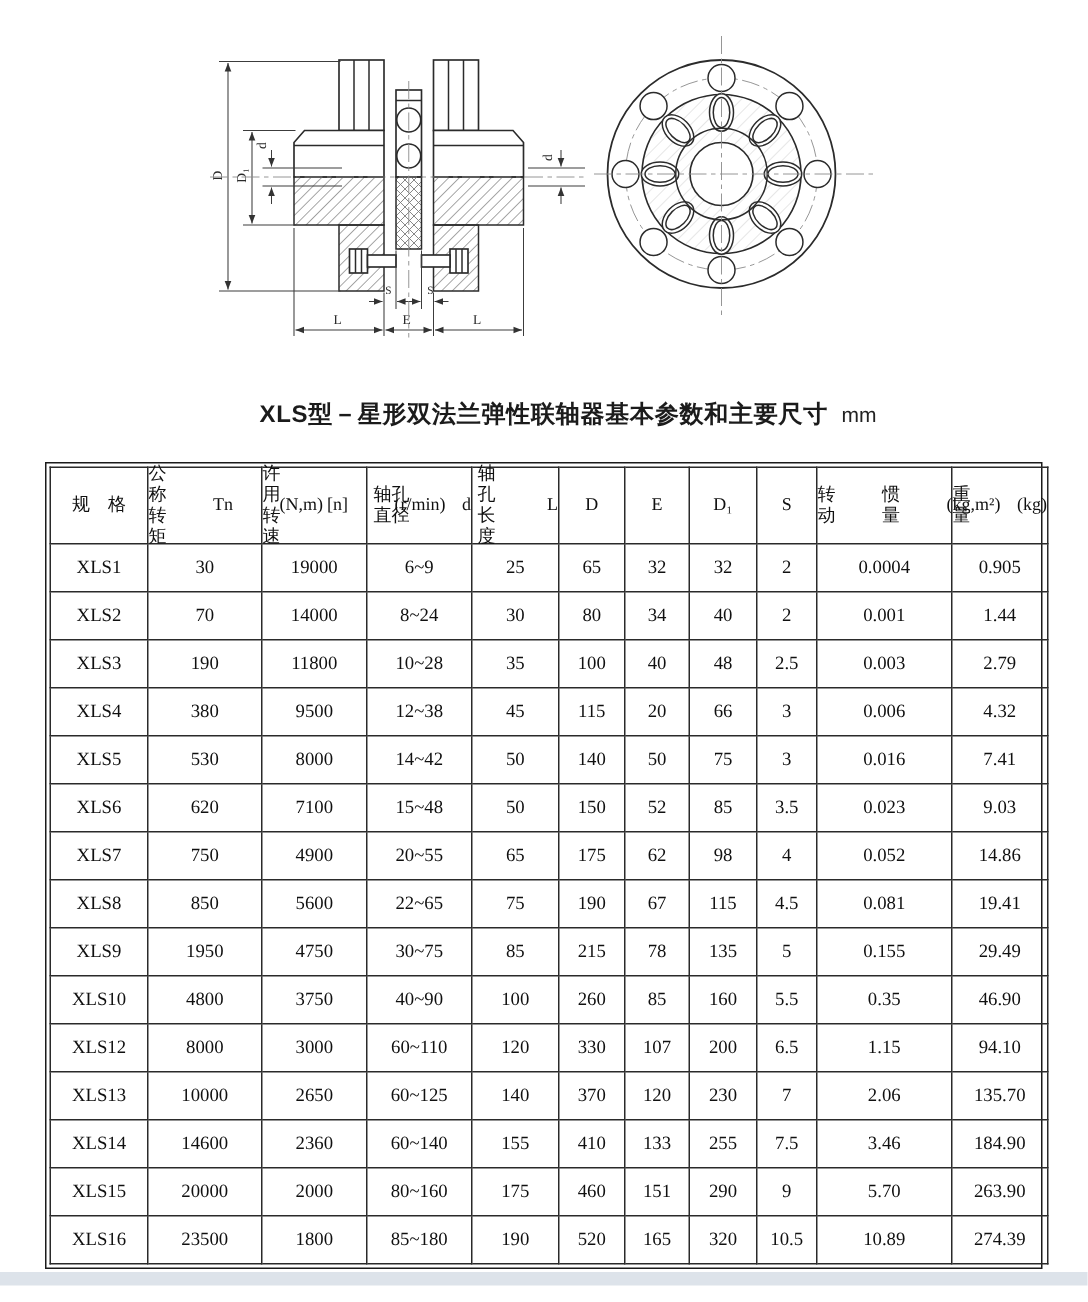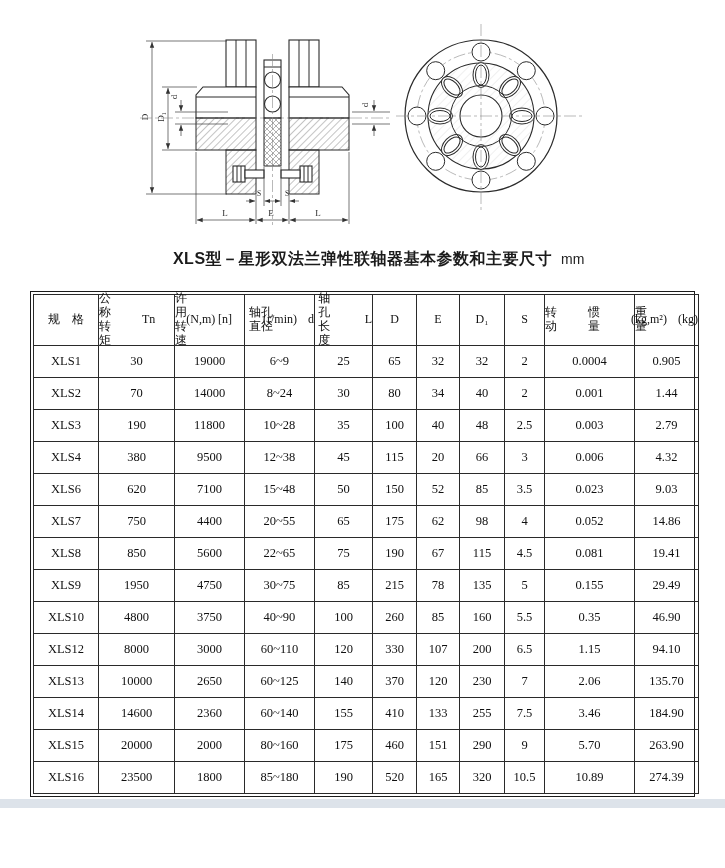--- a/index.html
+++ b/index.html
@@ -1,21 +1,21 @@
 <!DOCTYPE html>
 <html><head>
 <meta charset="utf-8">
 <style>
   html,body { margin:0; padding:0; }
   body {
     width:725px; height:868px; background:#ffffff; overflow:hidden;
     font-family:"Liberation Serif","DejaVu Serif",serif; color:#111;
   }
   .drawing { display:block; }
-  .title-row { position:relative; height:34px; margin-top:3px; }
+  .title-row { position:relative; height:34px; margin-top:20px; }
   .title {
     text-align:center; font-family:"Liberation Sans","DejaVu Sans",sans-serif;
     font-weight:bold; font-size:16px; letter-spacing:0.5px; color:#1b1b1b;
   }
   .unit {
     position:absolute; left:561px; top:2px;
     font-family:"Liberation Sans","DejaVu Sans",sans-serif; font-size:14px; color:#222;
   }
   .table-outer { margin:8px 30px 0 30px; border:1.5px solid #1b1b1b; padding:2px; background:#fff; }
   table { border-collapse:collapse; width:100%; table-layout:fixed; }
@@ -344,36 +344,49 @@
           <td>12~38</td>
           <td>45</td>
           <td>115</td>
           <td>20</td>
           <td>66</td>
           <td>3</td>
           <td>0.006</td>
           <td>4.32</td>
         </tr>
         <tr>
+          <td>XLS5</td>
+          <td>530</td>
+          <td>8000</td>
+          <td>14~42</td>
+          <td>50</td>
+          <td>140</td>
+          <td>50</td>
+          <td>75</td>
+          <td>3</td>
+          <td>0.016</td>
+          <td>7.41</td>
+        </tr>
+        <tr>
           <td>XLS6</td>
           <td>620</td>
           <td>7100</td>
           <td>15~48</td>
           <td>50</td>
           <td>150</td>
           <td>52</td>
           <td>85</td>
           <td>3.5</td>
           <td>0.023</td>
           <td>9.03</td>
         </tr>
         <tr>
           <td>XLS7</td>
           <td>750</td>
-          <td>4400</td>
+          <td>4900</td>
           <td>20~55</td>
           <td>65</td>
           <td>175</td>
           <td>62</td>
           <td>98</td>
           <td>4</td>
           <td>0.052</td>
           <td>14.86</td>
         </tr>
         <tr>

